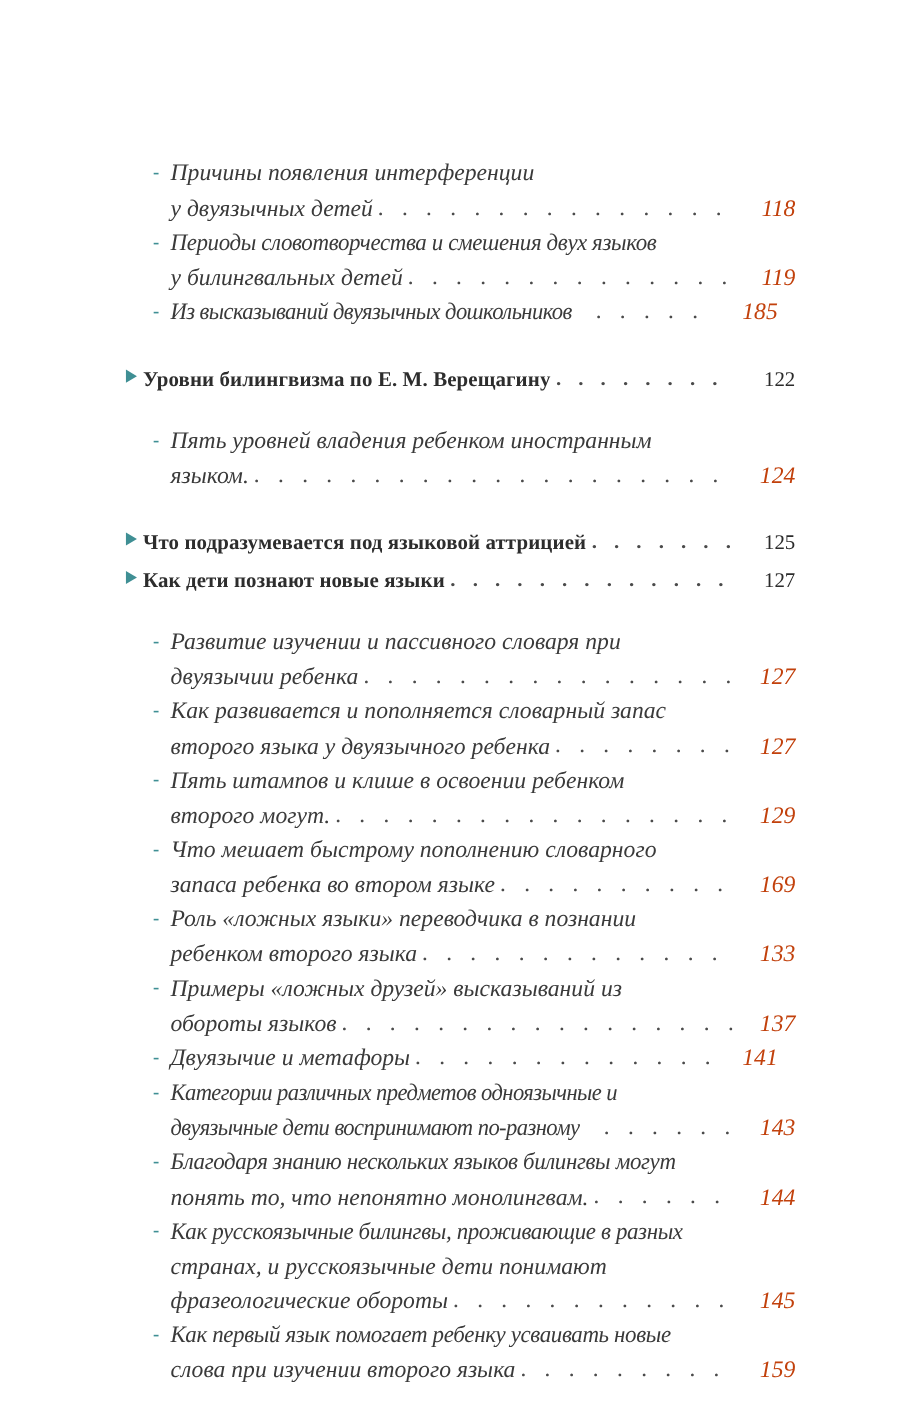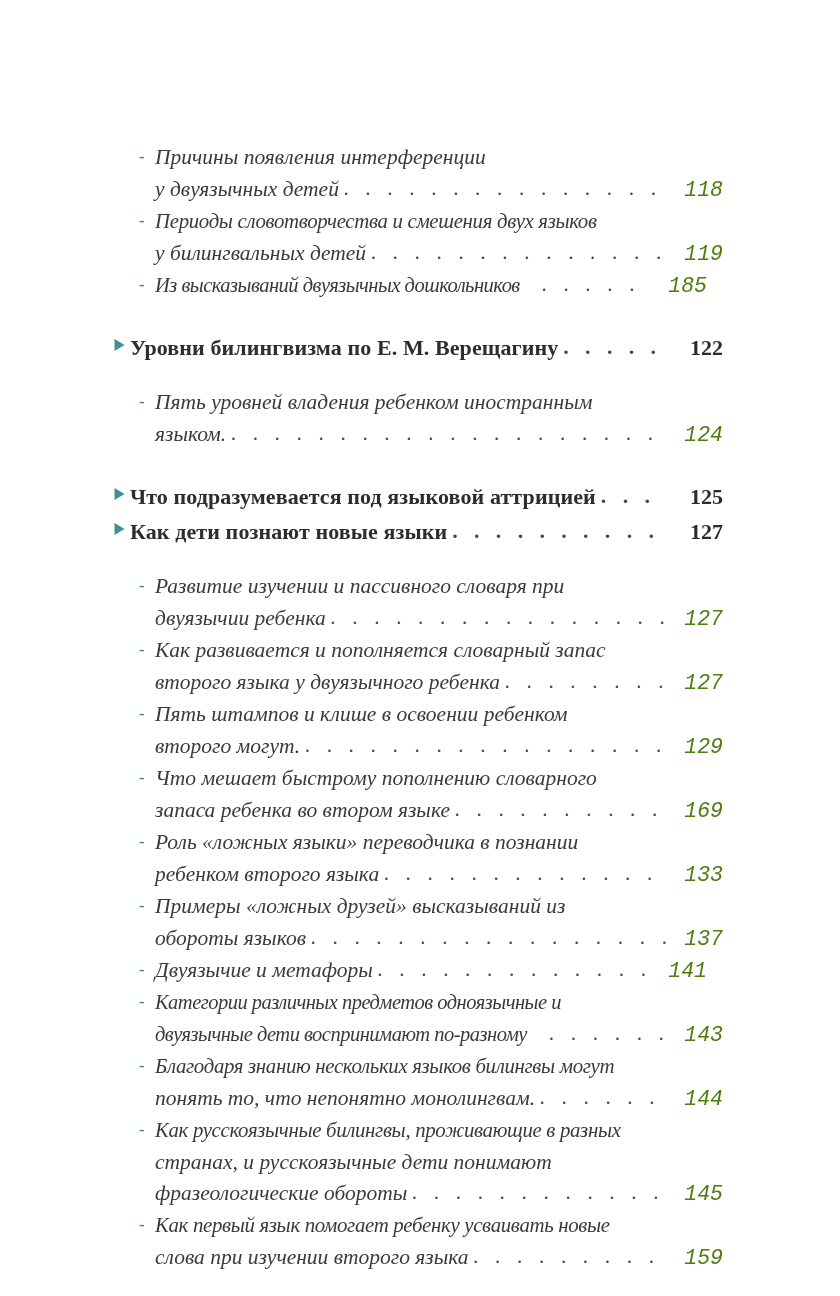--- a/index.html
+++ b/index.html
@@ -80,50 +80,49 @@
     font-weight: 700;
     font-size: 17px;
     width: 16px;
     display: inline-block;
     position: relative;
     top: -0.14em;
   }
   .sub .pg {
     width: 55px;
     font-style: italic;
-    color: #4d7c0f;
-    font-family: Liberation Mono, monospace;
+    color: #c2410c;
   }
   .sub .leader { letter-spacing: 5.6px; }
 
   
   .cond .txt { letter-spacing: -0.55px; transform: scaleX(0.955); transform-origin: left center; }
   .cond2 .txt { letter-spacing: -0.35px; transform: scaleX(0.97); transform-origin: left center; }
 
   
   .head {
     font-weight: 700;
-    font-size: 22px;
+    font-size: 19px;
     line-height: 31px;
     padding-left: 113px;
     padding-right: 117px;
     color: #2d2d2d;
   }
   .head .tri {
     flex: 0 0 auto;
     width: 17px;
     display: inline-flex;
     align-items: center;
     position: relative;
     top: -0.12em;
   }
   .head .tri svg { display: block; }
   .head .pg {
     width: 55px;
-    font-weight: 700;
+    font-weight: 400;
     color: #2b2b2b;
   }
   .head .leader { letter-spacing: 5.4px; }
   .head .txt { letter-spacing: 0.1px; }
 
   
   .gap-lg { height: 30px; }
   .gap-md { height: 24px; }
   .gap-xs { height: 4px; }
 </style>

